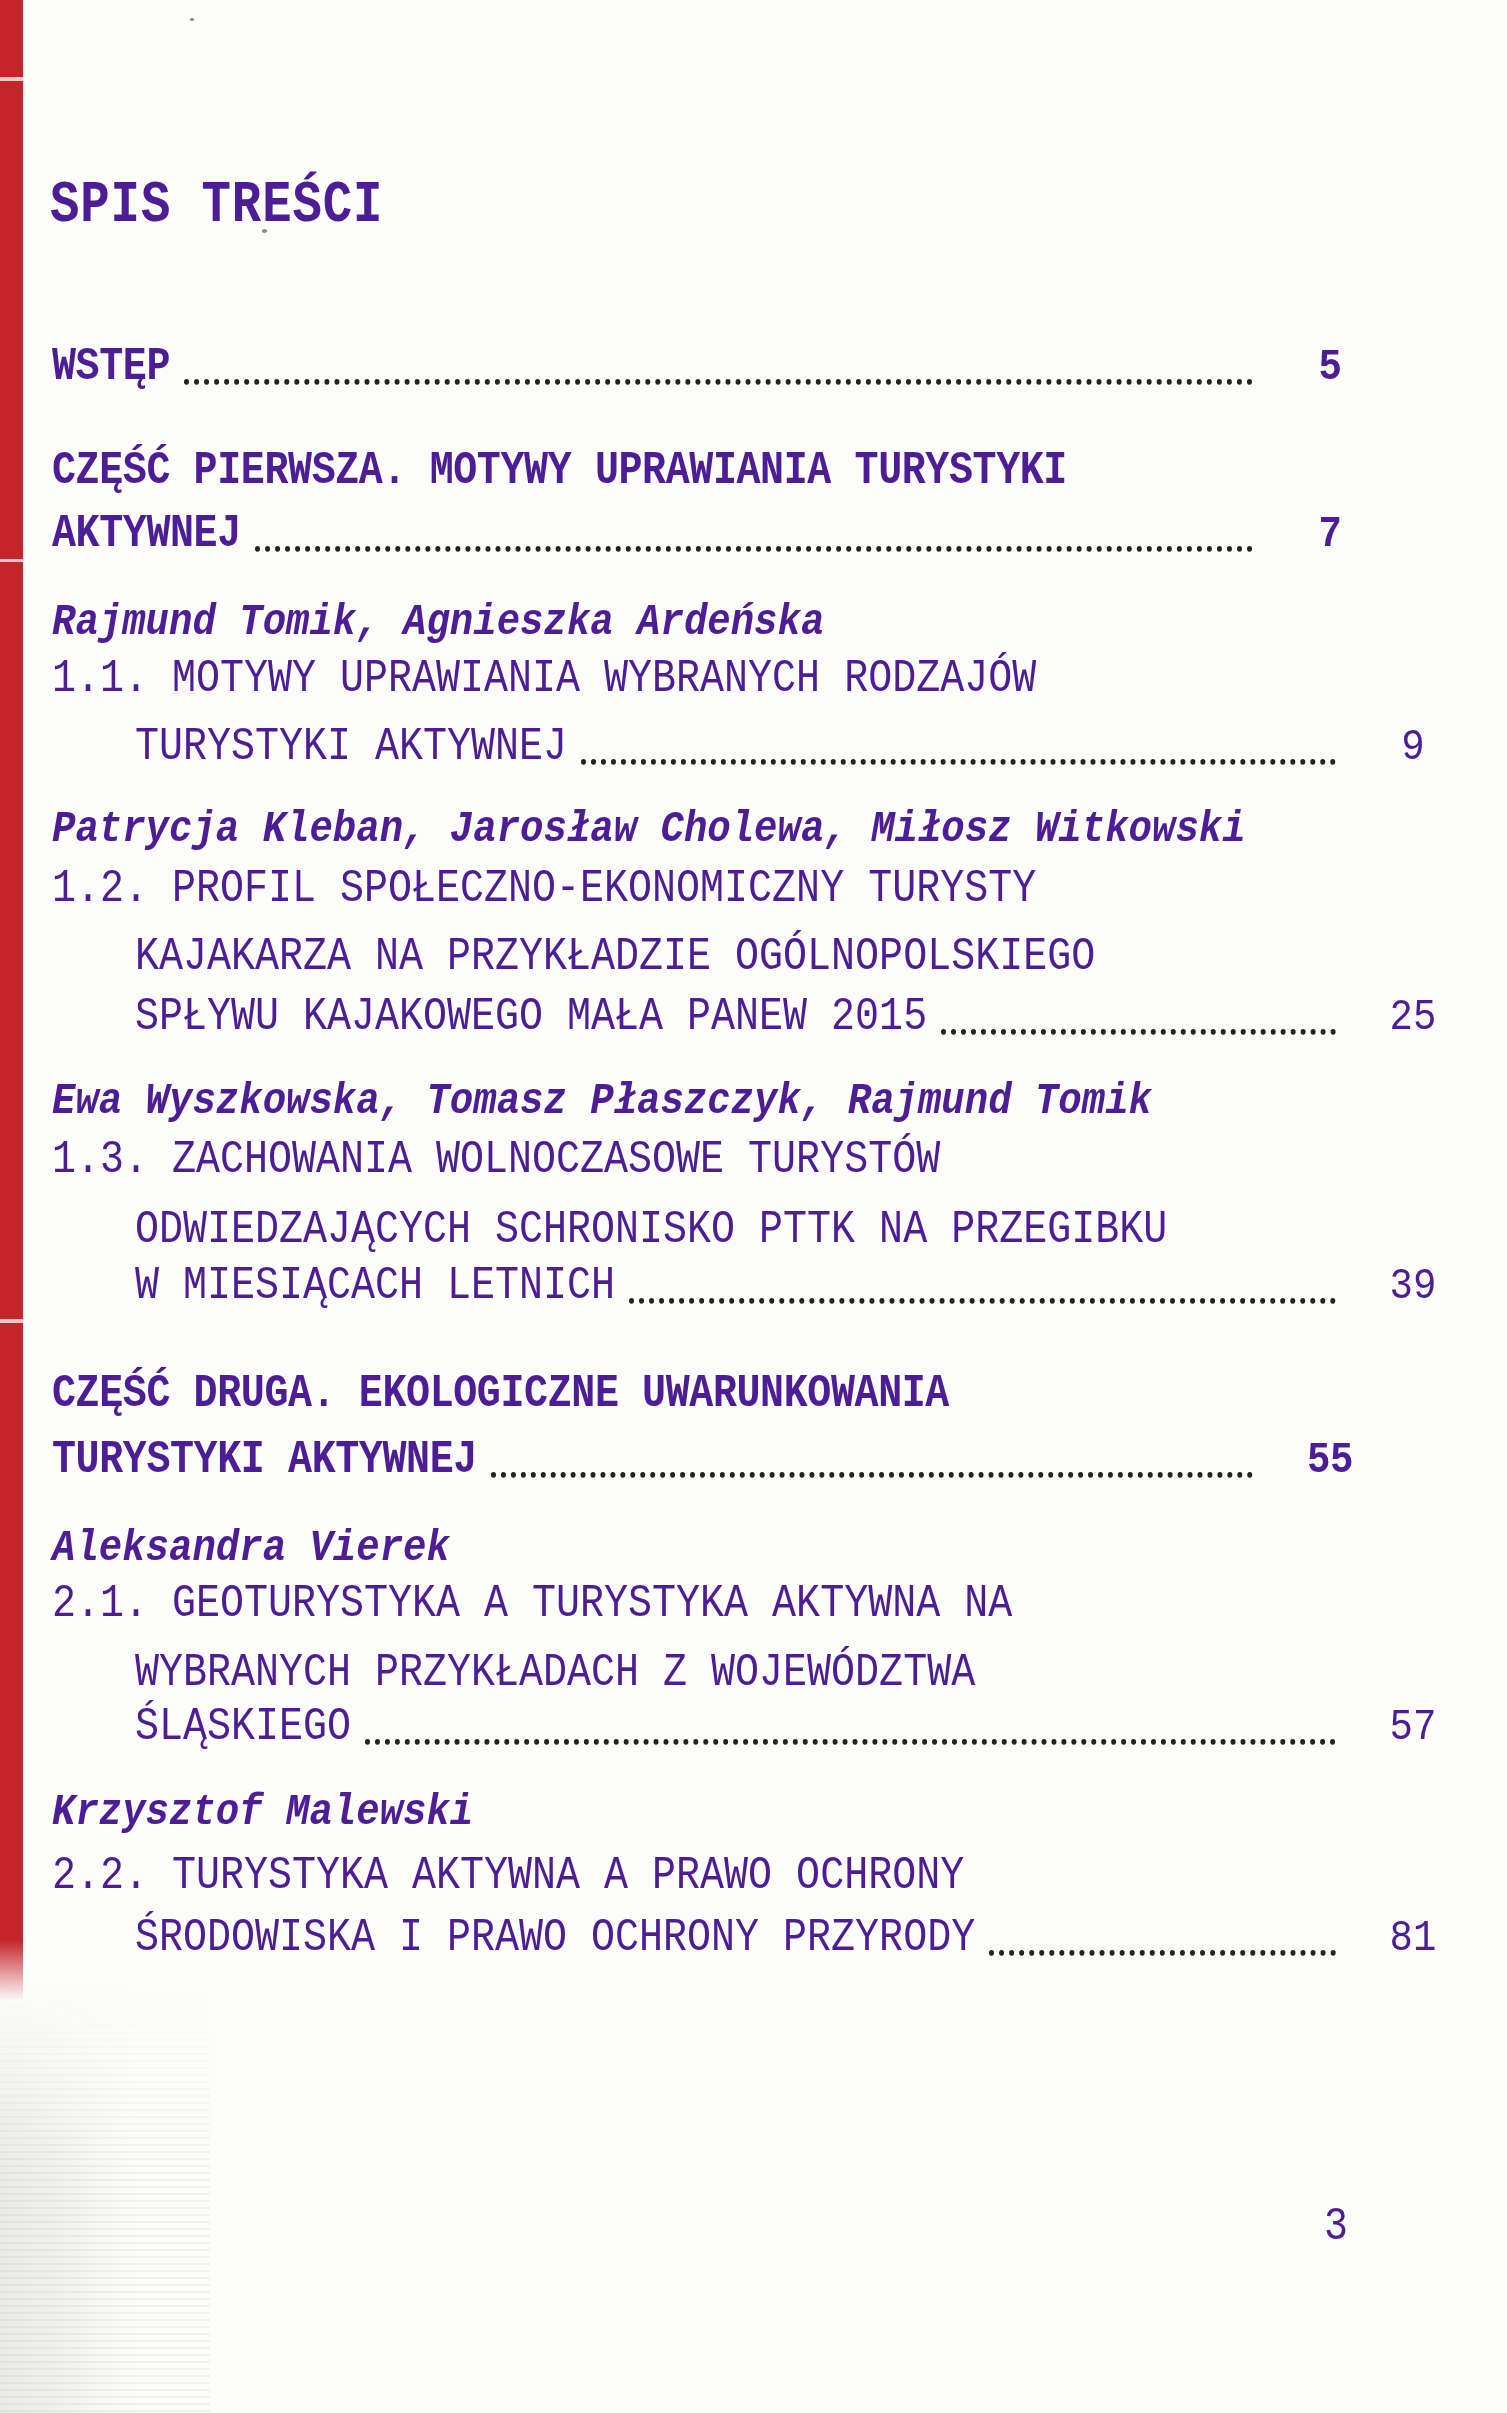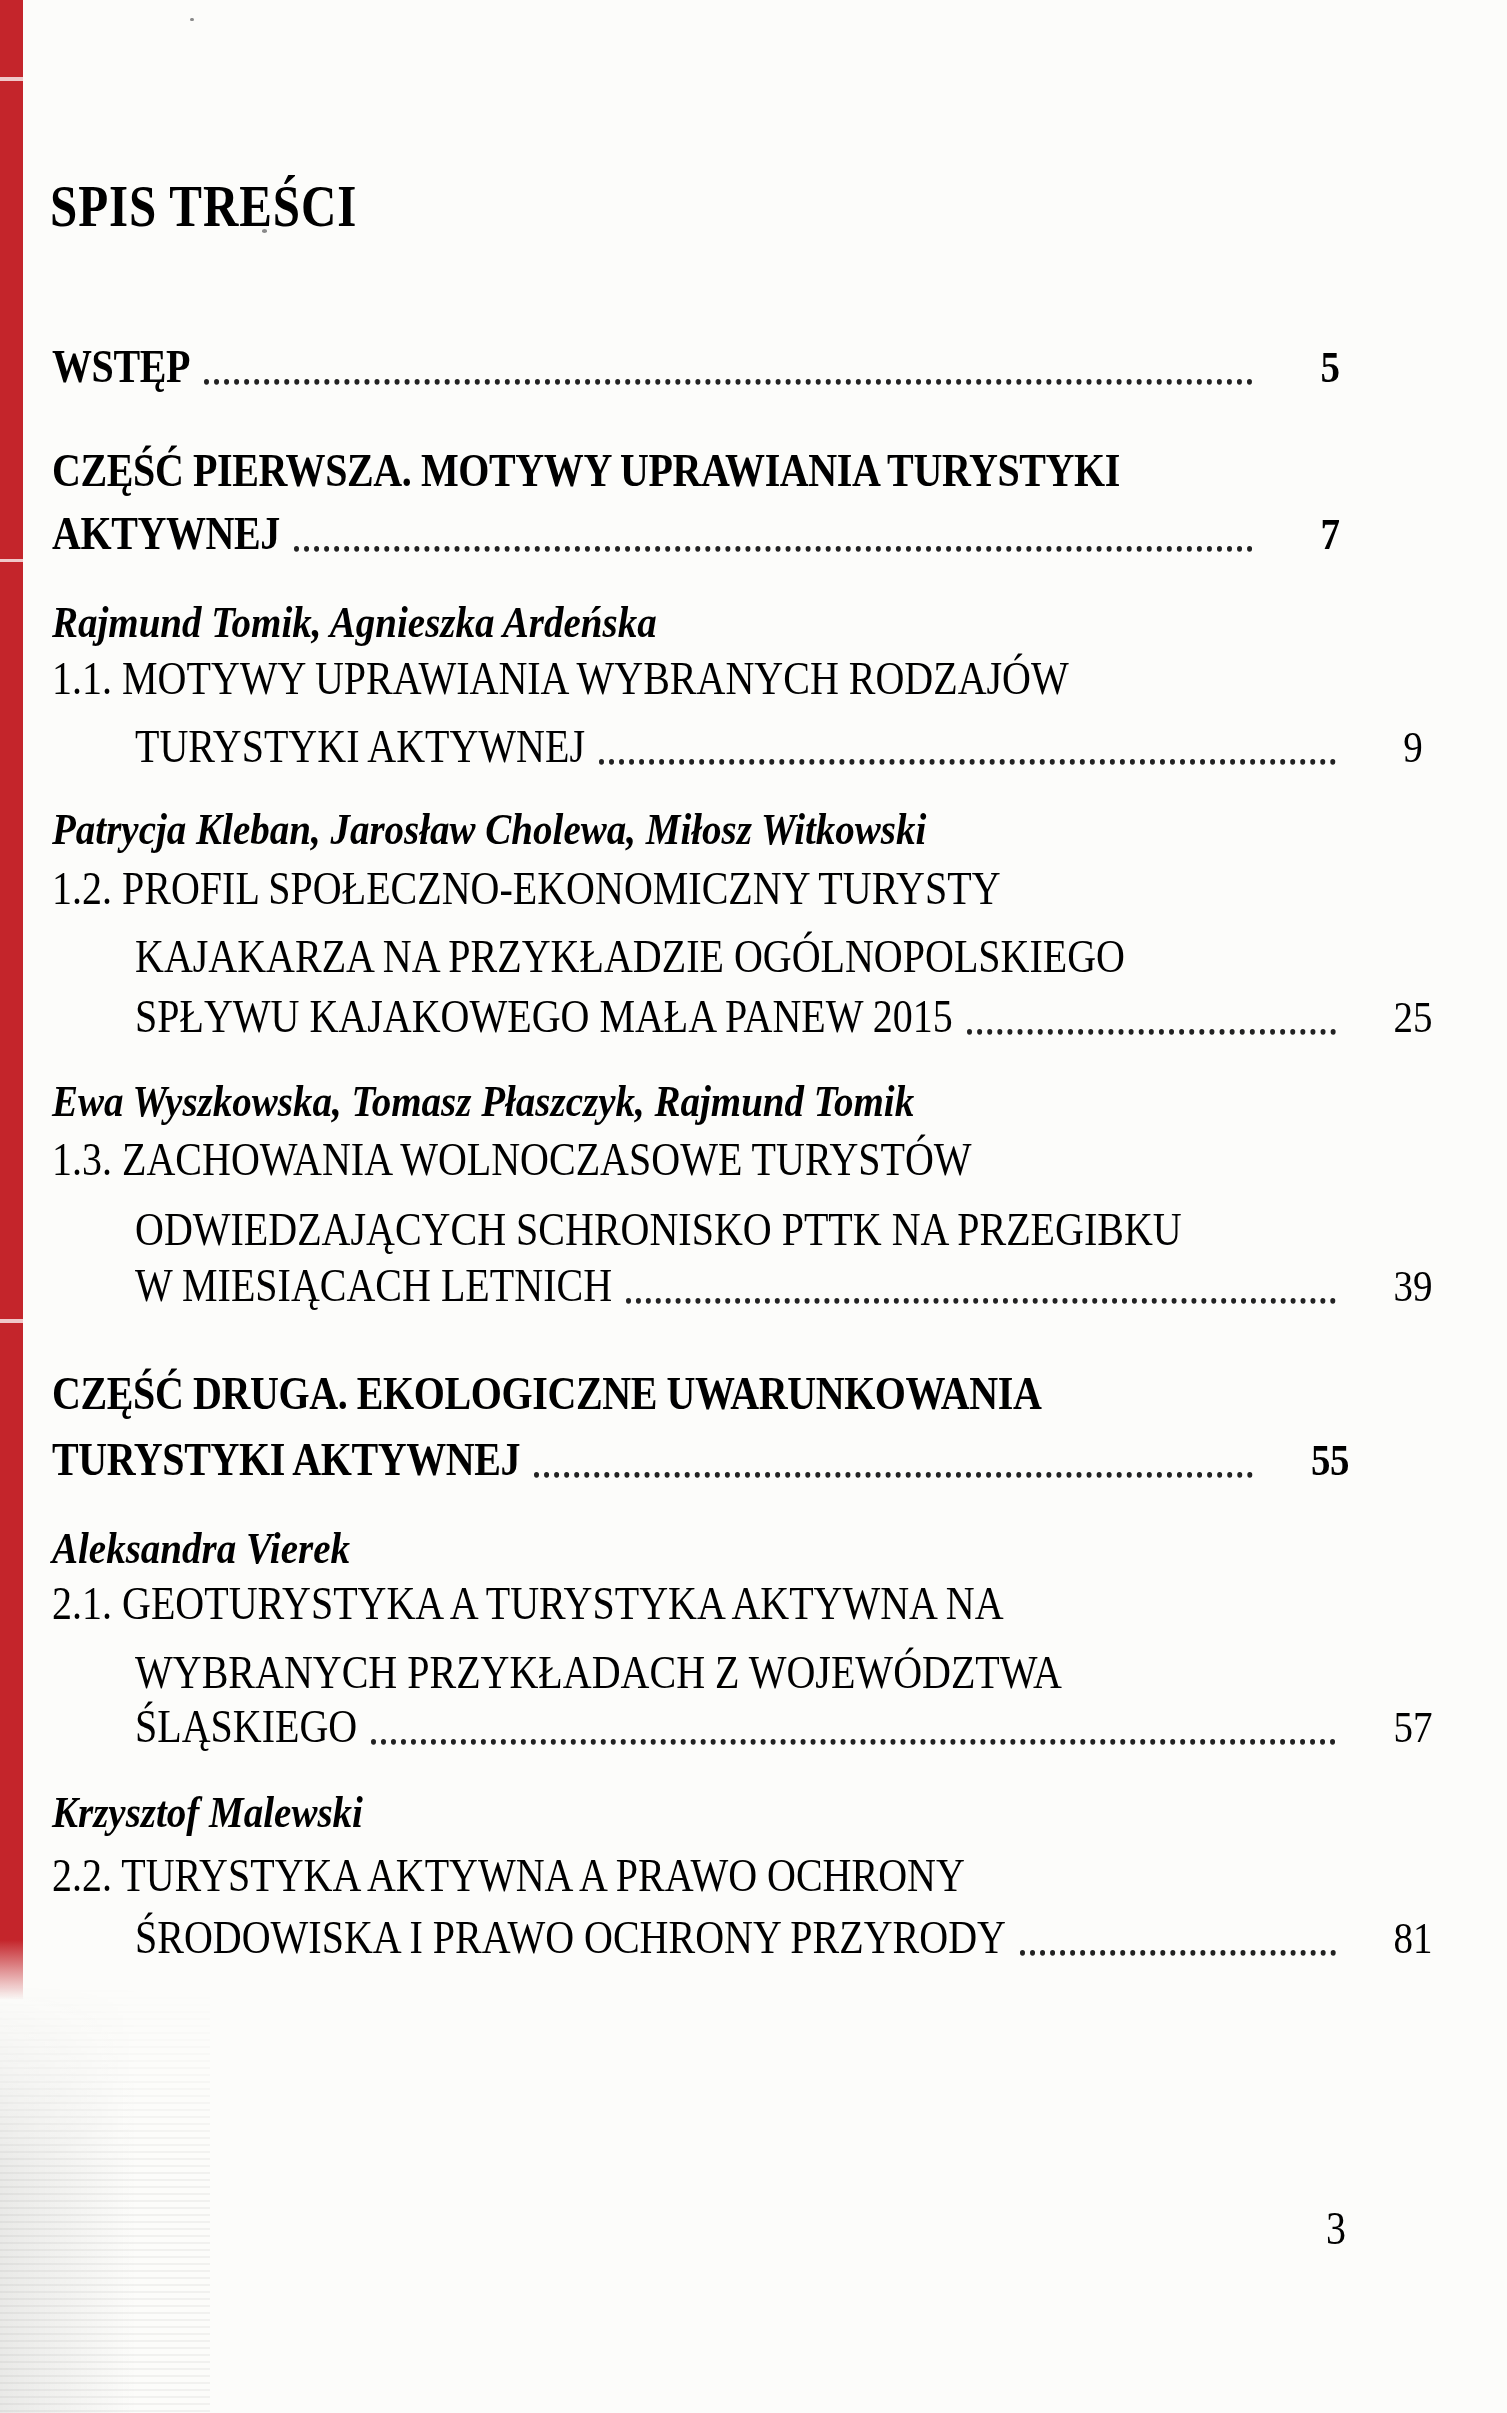--- a/index.html
+++ b/index.html
@@ -1,22 +1,22 @@
 <!DOCTYPE html>
 <html style="font-size:14px"><head>
 <meta charset="utf-8">
 <style>
   html,body{margin:0;padding:0;background:#e8e8e6;}
   #page{
     position:relative;
     width:1508px;height:2413px;
     background:#fcfcfa;
     overflow:hidden;
-    font-family:Liberation Serif, serif;
-    color:#000000;
+    font-family:Liberation Mono, monospace;
+    color:#4c1d95;
   }
   
   .red-stripe{
     position:absolute;left:0;top:0;width:23px;height:2000px;
     background:linear-gradient(to bottom,#c4252b 0%,#c4252b 97%,rgba(196,37,43,0) 100%);
   }
   .red-stripe .notch{position:absolute;left:0;width:100%;background:rgba(255,255,255,.75);}
   
   .scan-shade{
     position:absolute;left:0;top:1983px;width:210px;height:431px;

